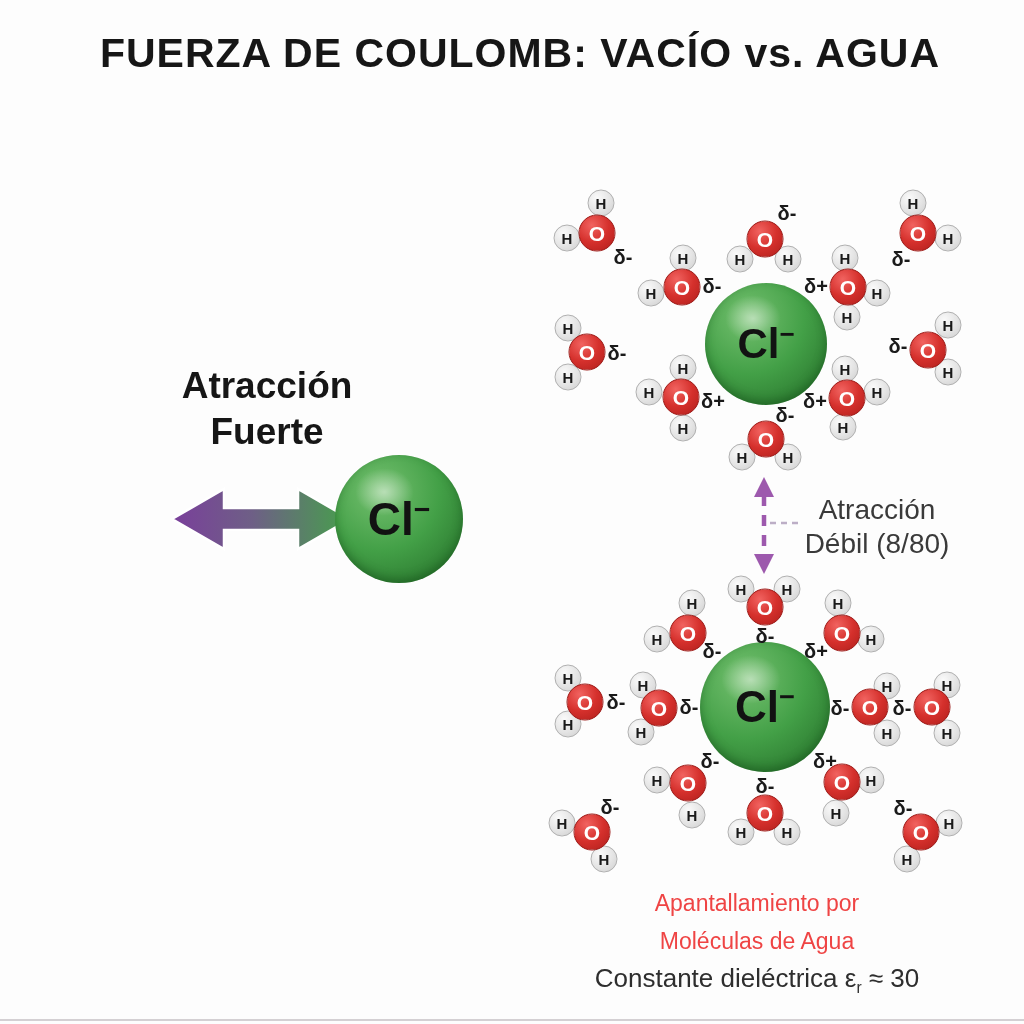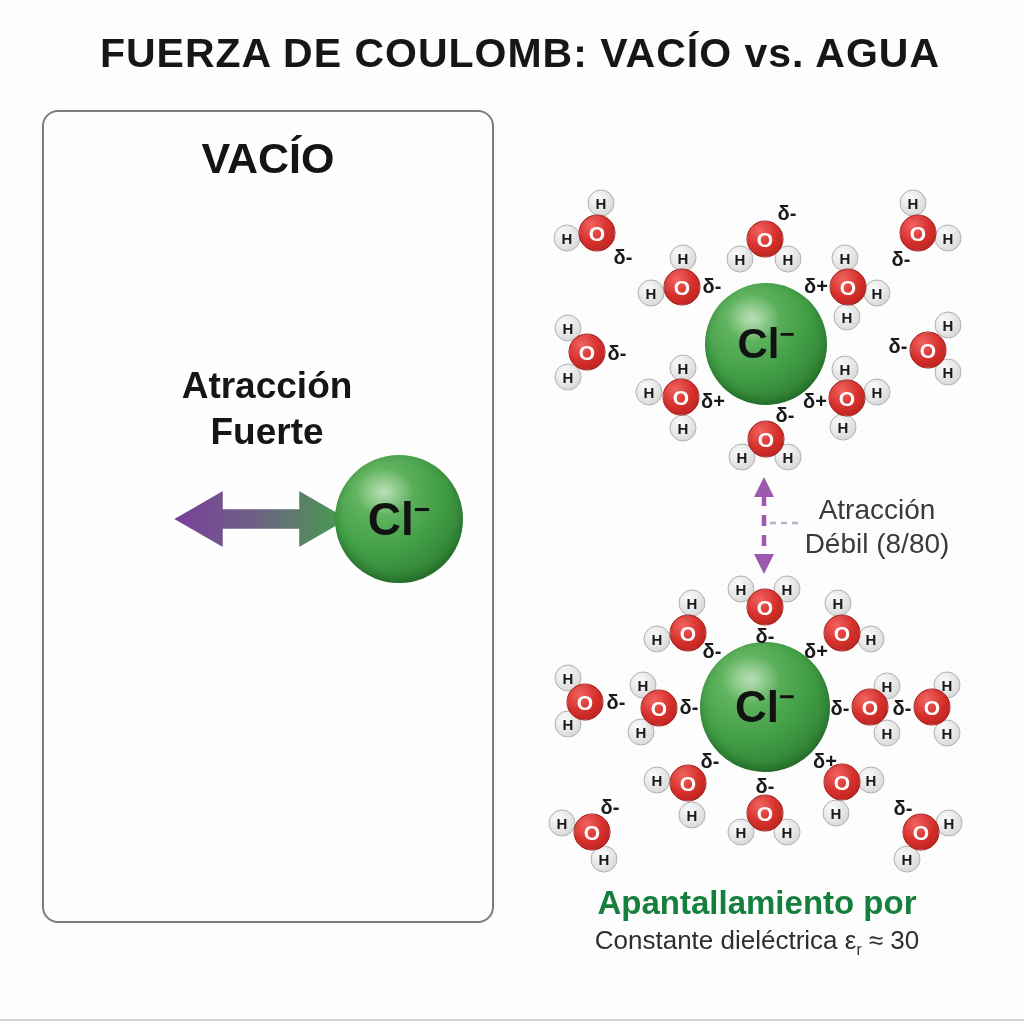--- a/index.html
+++ b/index.html
@@ -36,21 +36,21 @@
   }
   .legend-left{
     position:absolute;left:267px;top:928px;transform:translate(-50%,-50%);
     font-size:31px;font-weight:700;color:#141414;background:#fdfdfd;
     padding:2px 14px;z-index:5;white-space:nowrap;
   }
   .legend-right{
     position:absolute;left:757px;top:884px;transform:translateX(-50%);
     text-align:center;background:#fdfdfd;padding:0 10px;z-index:5;white-space:nowrap;
   }
-  .legend-right .bold-line{font-size:33px;font-weight:700;line-height:38px;color:#15803d;}
+  .legend-right .bold-line{font-size:23px;font-weight:400;line-height:38px;color:#ef4444;}
   .legend-right .sub-line{font-size:26px;font-weight:400;color:#2e2e2e;margin-top:3px;}
   .legend-right .sub-line sub{font-size:0.6em;}
   #stage{position:absolute;left:0;top:0;width:1024px;height:1024px;z-index:2;pointer-events:none;}
   #arrow-layer{position:absolute;left:0;top:0;z-index:2;pointer-events:none;}
   .ion{
     position:absolute;border-radius:50%;transform:translate(-50%,-50%);
     display:flex;align-items:center;justify-content:center;font-weight:800;
   }
   .ion::before{
     content:"";position:absolute;left:16%;top:10%;width:46%;height:38%;
@@ -95,23 +95,20 @@
     background:#c9c4c8;opacity:.8;z-index:4;
   }
 </style>
 </head>
 <body>
 
 <div class="canvas">
 
   <h1 class="main-title">FUERZA DE COULOMB: VACÍO vs. AGUA</h1>
 
-  <section class="panel left">
-    <div class="panel-title">VACÍO</div>
-  </section>
 
 
   <div class="attraction-strong">
     <div>Atracción</div>
     <div>Fuerte</div>
   </div>
 
   <div class="attraction-weak">
     <div>Atracción</div>
     <div>Débil (8/80)</div>
@@ -277,17 +274,18 @@
         <span class="sym">Cl<sup>−</sup></span>
       </div>
       <div class="ion green" style="left: 765px; top: 707px; width: 130px; height: 130px; font-size: 44px;">
         <span class="sym">Cl<sup>−</sup></span>
       </div>
     </div>
 
 
   <div class="legend-right">
     <div class="bold-line">Apantallamiento por</div>
+    <div class="bold-line">Moléculas de Agua</div>
     <div class="sub-line"><span>Constante dieléctrica ε</span><sub>r</sub><span> ≈ 30</span></div>
   </div>
 
   <div class="bottom-line"></div>
 </div>
 
 </body></html>

